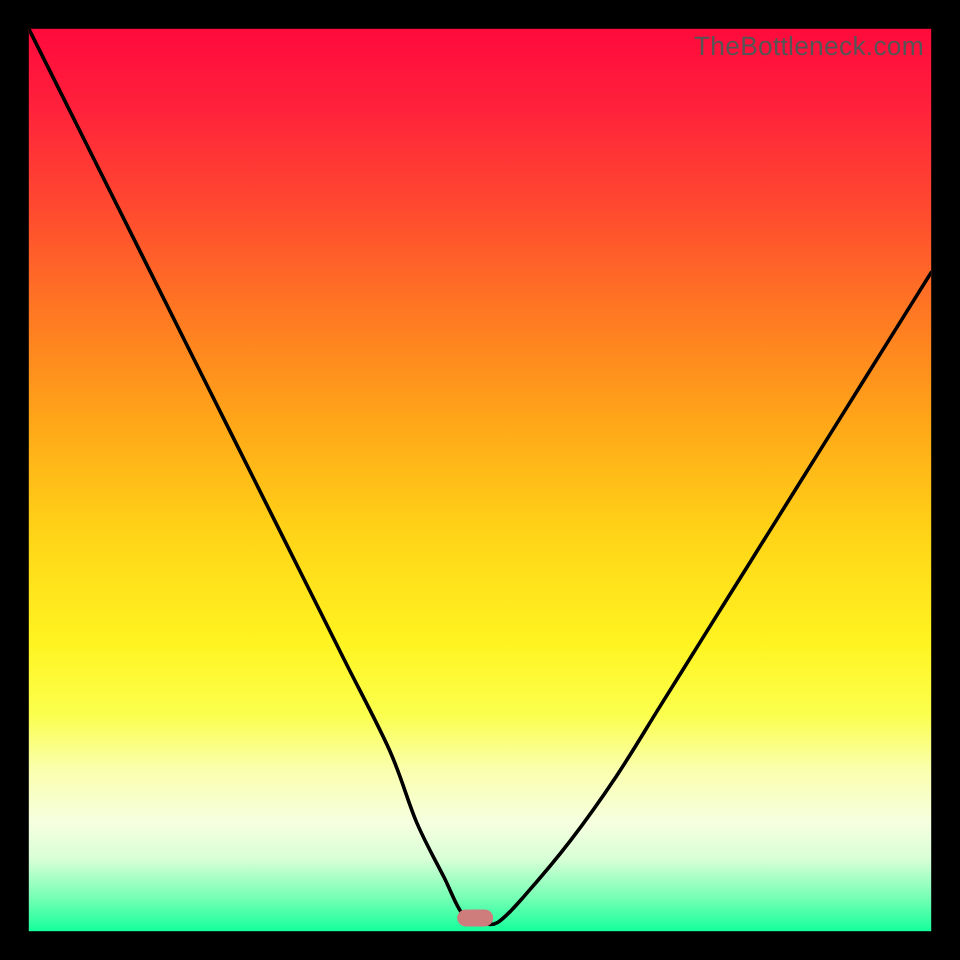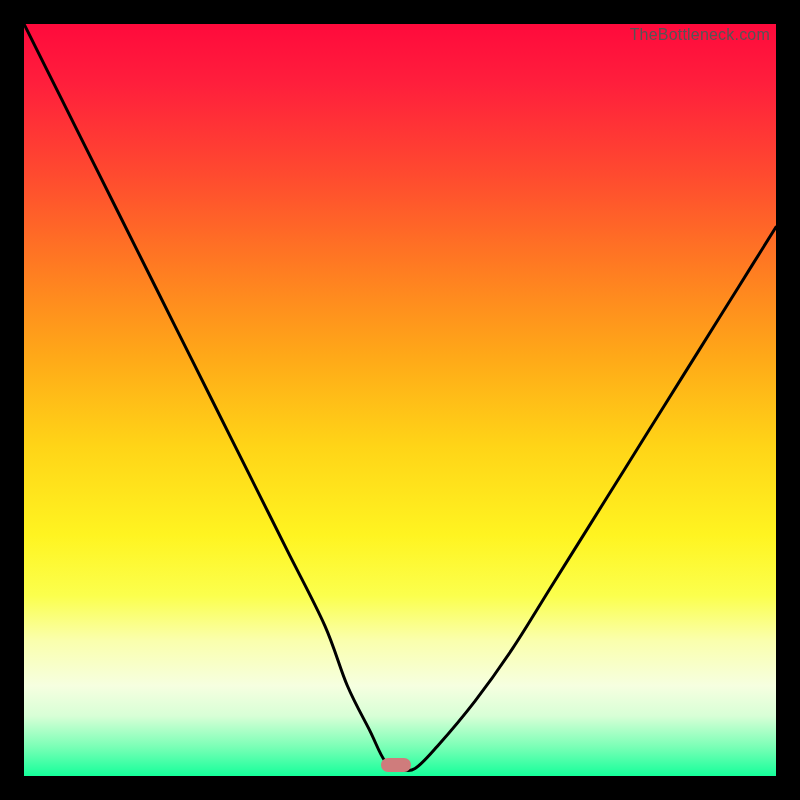--- a/index.html
+++ b/index.html
@@ -38,21 +38,21 @@
       #d8ffd6 92%,
       #7dffb7 96%,
       #15ff9a 100%
     );
   }
   .watermark {
     position: absolute;
     top: 2px;
     right: 6px;
     color: #555;
-    font-size: 16px;
+    font-size: 22px;
     font-weight: 500;
     letter-spacing: 0.2px;
     z-index: 5;
   }
   svg.curve {
     position: absolute;
     left: 0;
     top: 0;
     width: 752px;
     height: 752px;

